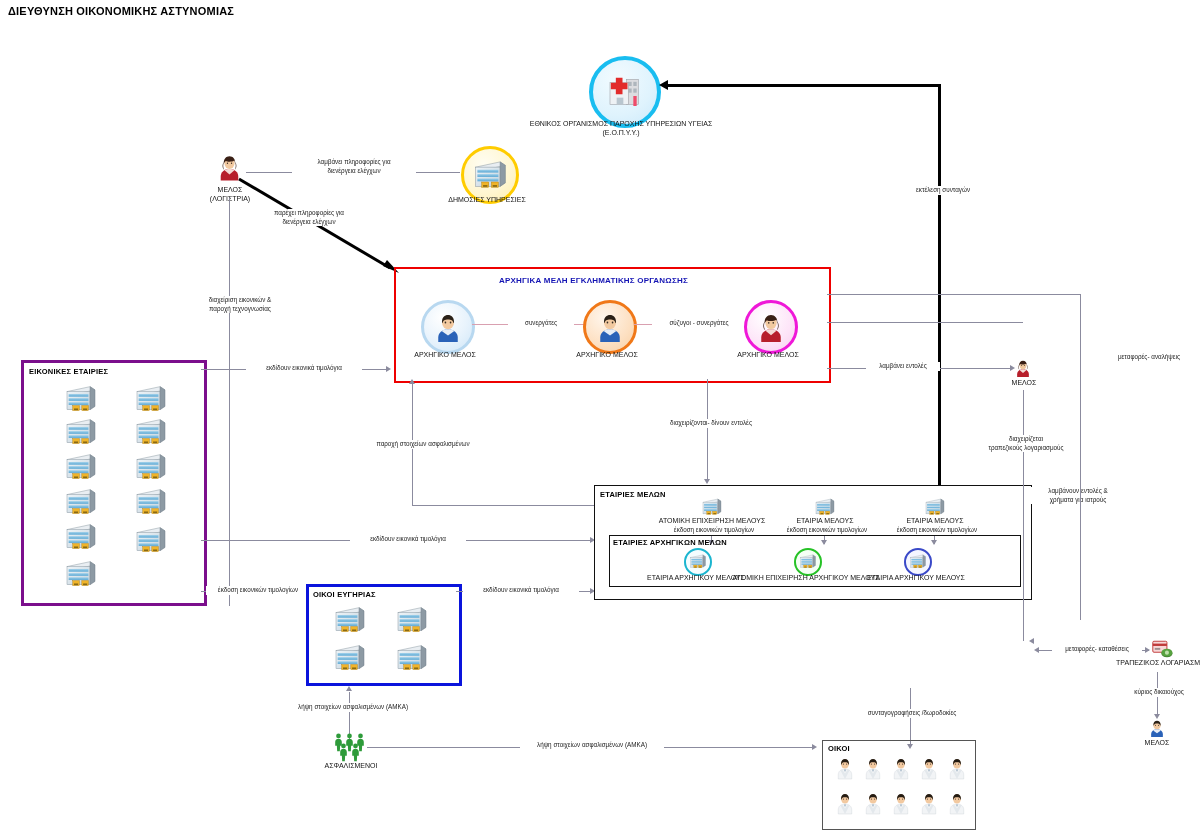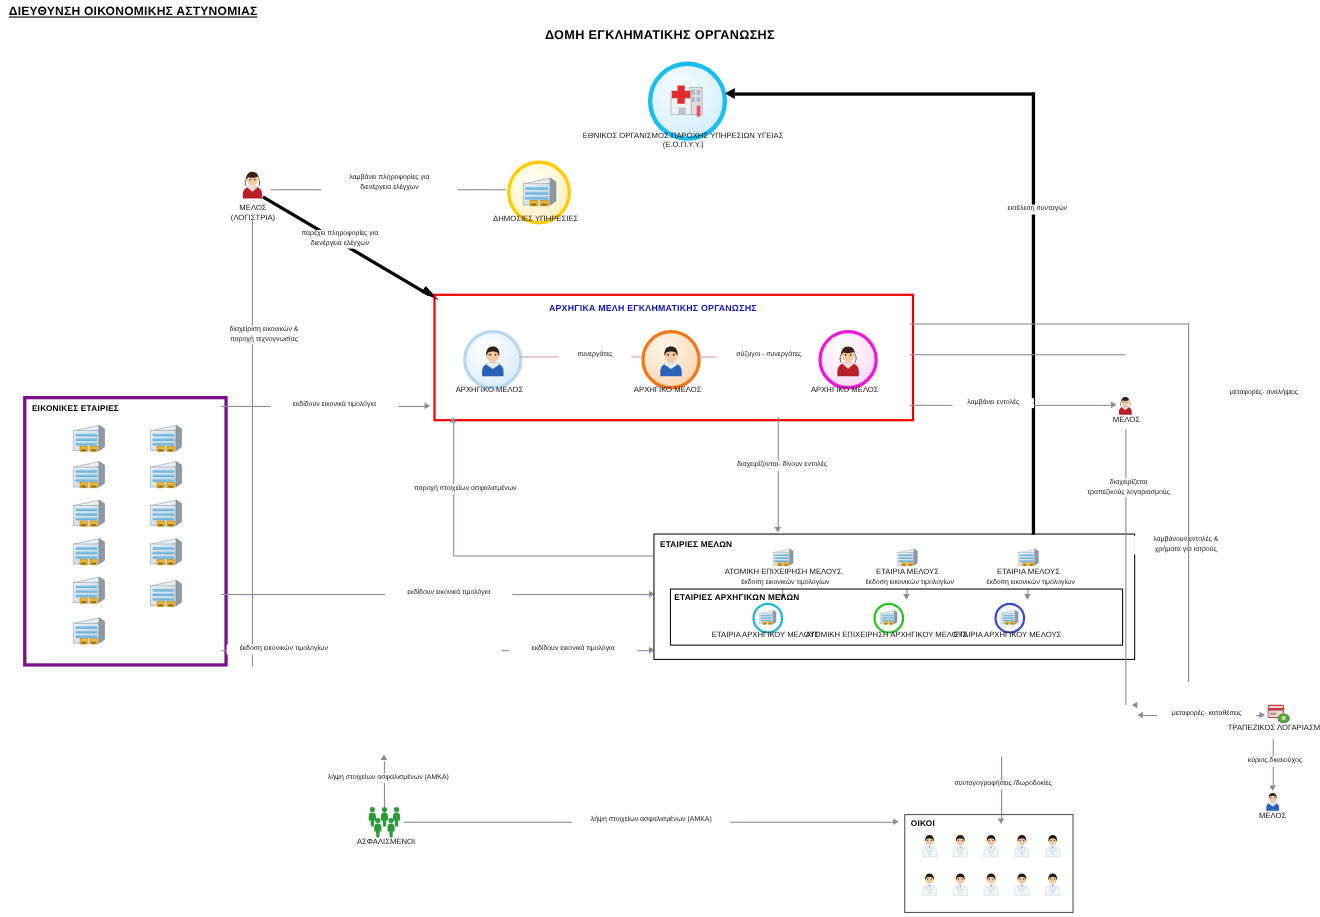--- a/index.html
+++ b/index.html
@@ -2,21 +2,21 @@
 <html><head>
 <meta charset="utf-8">
 <title>Διάγραμμα</title>
 <style>
   html,body{margin:0;padding:0;background:#ffffff;}
   body{width:1200px;height:834px;position:relative;overflow:hidden;
        font-family:"Liberation Sans","DejaVu Sans",sans-serif;color:#000;}
   #stage{position:absolute;left:0;top:0;width:1200px;height:834px;}
   .abs{position:absolute;}
   
-  .hdr-title{font-size:11px;font-weight:bold;text-decoration:underline;letter-spacing:.2px;}
+  .hdr-title{font-size:11px;font-weight:bold;letter-spacing:.2px;}
   .main-title{font-size:11.5px;font-weight:bold;letter-spacing:.3px;text-align:center;}
   .node-cap{font-size:7px;text-align:center;line-height:1.25;color:#111;white-space:nowrap;}
   .edge-lbl{font-size:6.3px;text-align:center;line-height:1.35;color:#1a1a1a;
             background:#fff;padding:0 2px;white-space:nowrap;}
   .box-title{font-size:7.5px;font-weight:bold;letter-spacing:.2px;}
   .box-title.red{color:#1414b4;font-size:8px;}
   
   .box{position:absolute;background:transparent;}
   .bx-red{border:2.5px solid #ee0000;}
   .bx-purple{border:3px solid #7b0f8c;}
@@ -132,21 +132,20 @@
         <rect x="3.5" y="10" width="7" height="2.4" fill="#9e8e8e"></rect>
         <ellipse cx="19" cy="17" rx="7" ry="5" fill="#3f7a2f"></ellipse>
         <ellipse cx="19" cy="16" rx="7" ry="5" fill="#57a23f"></ellipse>
         <circle cx="19" cy="16" r="2.6" fill="#bfe0ab"></circle>
       </symbol>
     </defs>
   </svg>
 
   <div class="abs hdr-title" style="left:8px;top:5px;">ΔΙΕΥΘΥΝΣΗ ΟΙΚΟΝΟΜΙΚΗΣ ΑΣΤΥΝΟΜΙΑΣ</div>
 
-  <div class="abs main-title" style="left:430px;top:26px;width:340px;">ΔΟΜΗ ΕΓΚΛΗΜΑΤΙΚΗΣ ΟΡΓΑΝΩΣΗΣ</div>
 
   <div class="circ cyan" style="left:589px;top:56px;width:64px;height:64px;">
     <svg class="ico" style="left:12px;top:12px;width:40px;height:38px;">
         <use href="#ic-hospital"></use>
       </svg>
   </div>
   <div class="abs node-cap" style="left:500px;top:120px;width:242px;">
     <div>ΕΘΝΙΚΟΣ ΟΡΓΑΝΙΣΜΟΣ ΠΑΡΟΧΗΣ ΥΠΗΡΕΣΙΩΝ ΥΓΕΙΑΣ</div>
     <div>(Ε.Ο.Π.Υ.Υ.)</div>
   </div>
@@ -268,20 +267,35 @@
   <div class="abs edge-lbl" style="left:246px;top:364px;width:112px;">εκδίδουν εικονικά τιμολόγια</div>
 
   <div class="ln h" style="left:201px;top:540px;width:392px;"></div>
   <div class="ar ar-r" style="left:590px;top:537px;"></div>
   <div class="abs edge-lbl" style="left:350px;top:535px;width:112px;">εκδίδουν εικονικά τιμολόγια</div>
 
   <div class="ln h" style="left:201px;top:591px;width:104px;"></div>
   <div class="ar ar-r" style="left:301px;top:588px;"></div>
   <div class="abs edge-lbl" style="left:206px;top:586px;width:100px;">έκδοση εικονικών τιμολογίων</div>
 
+  <div class="box bx-blue" style="left:306px;top:584px;width:150px;height:96px;">
+    <div class="abs box-title" style="left:4px;top:3px;">ΟΙΚΟΙ ΕΥΓΗΡΙΑΣ</div>
+    <svg class="ico" style="left:24px;top:19px;width:34px;height:28px;">
+        <use href="#ic-building"></use>
+      </svg>
+    <svg class="ico" style="left:86px;top:19px;width:34px;height:28px;">
+        <use href="#ic-building"></use>
+      </svg>
+    <svg class="ico" style="left:24px;top:57px;width:34px;height:28px;">
+        <use href="#ic-building"></use>
+      </svg>
+    <svg class="ico" style="left:86px;top:57px;width:34px;height:28px;">
+        <use href="#ic-building"></use>
+      </svg>
+  </div>
 
   <div class="ln h" style="left:456px;top:591px;width:137px;"></div>
   <div class="ar ar-r" style="left:590px;top:588px;"></div>
   <div class="abs edge-lbl" style="left:463px;top:586px;width:112px;">εκδίδουν εικονικά τιμολόγια</div>
 
   <div class="ln v" style="left:349px;top:692px;height:57px;"></div>
   <div class="ar ar-u" style="left:346px;top:686px;"></div>
   <div class="abs edge-lbl" style="left:284px;top:703px;width:134px;">λήψη στοιχείων ασφαλισμένων (ΑΜΚΑ)</div>
 
   <div class="abs" style="left:333px;top:733px;width:34px;height:28px;">

